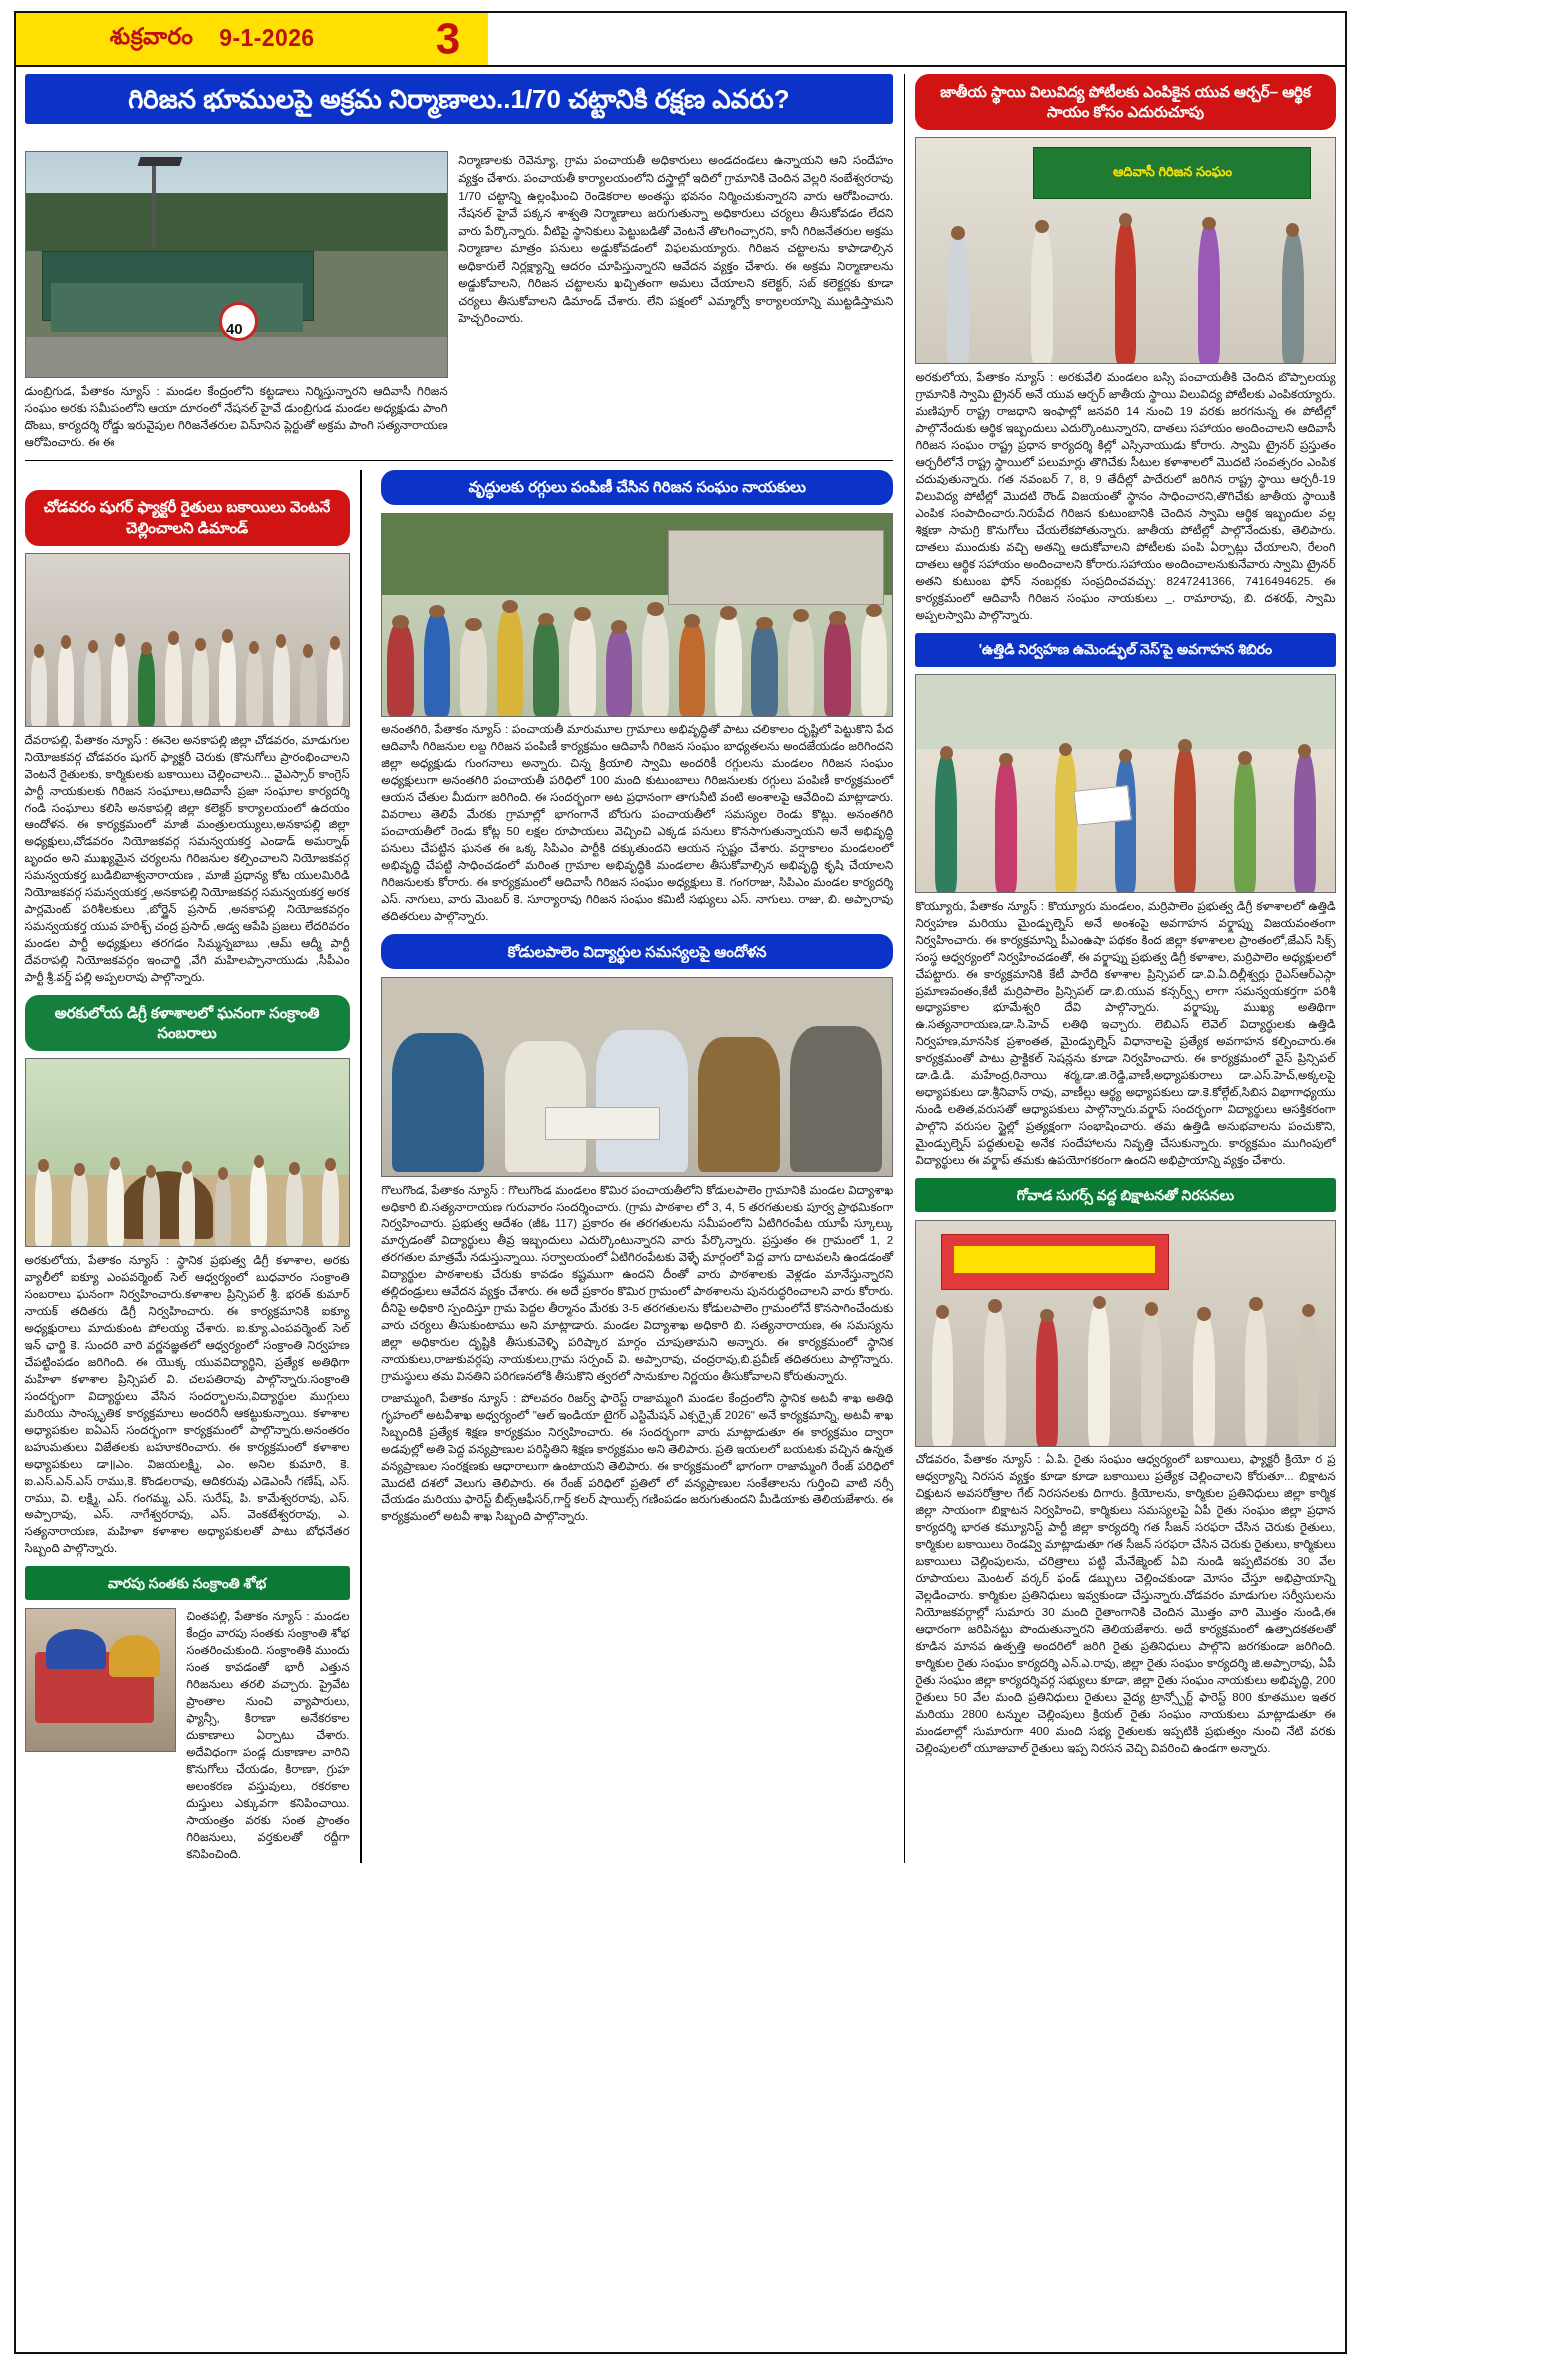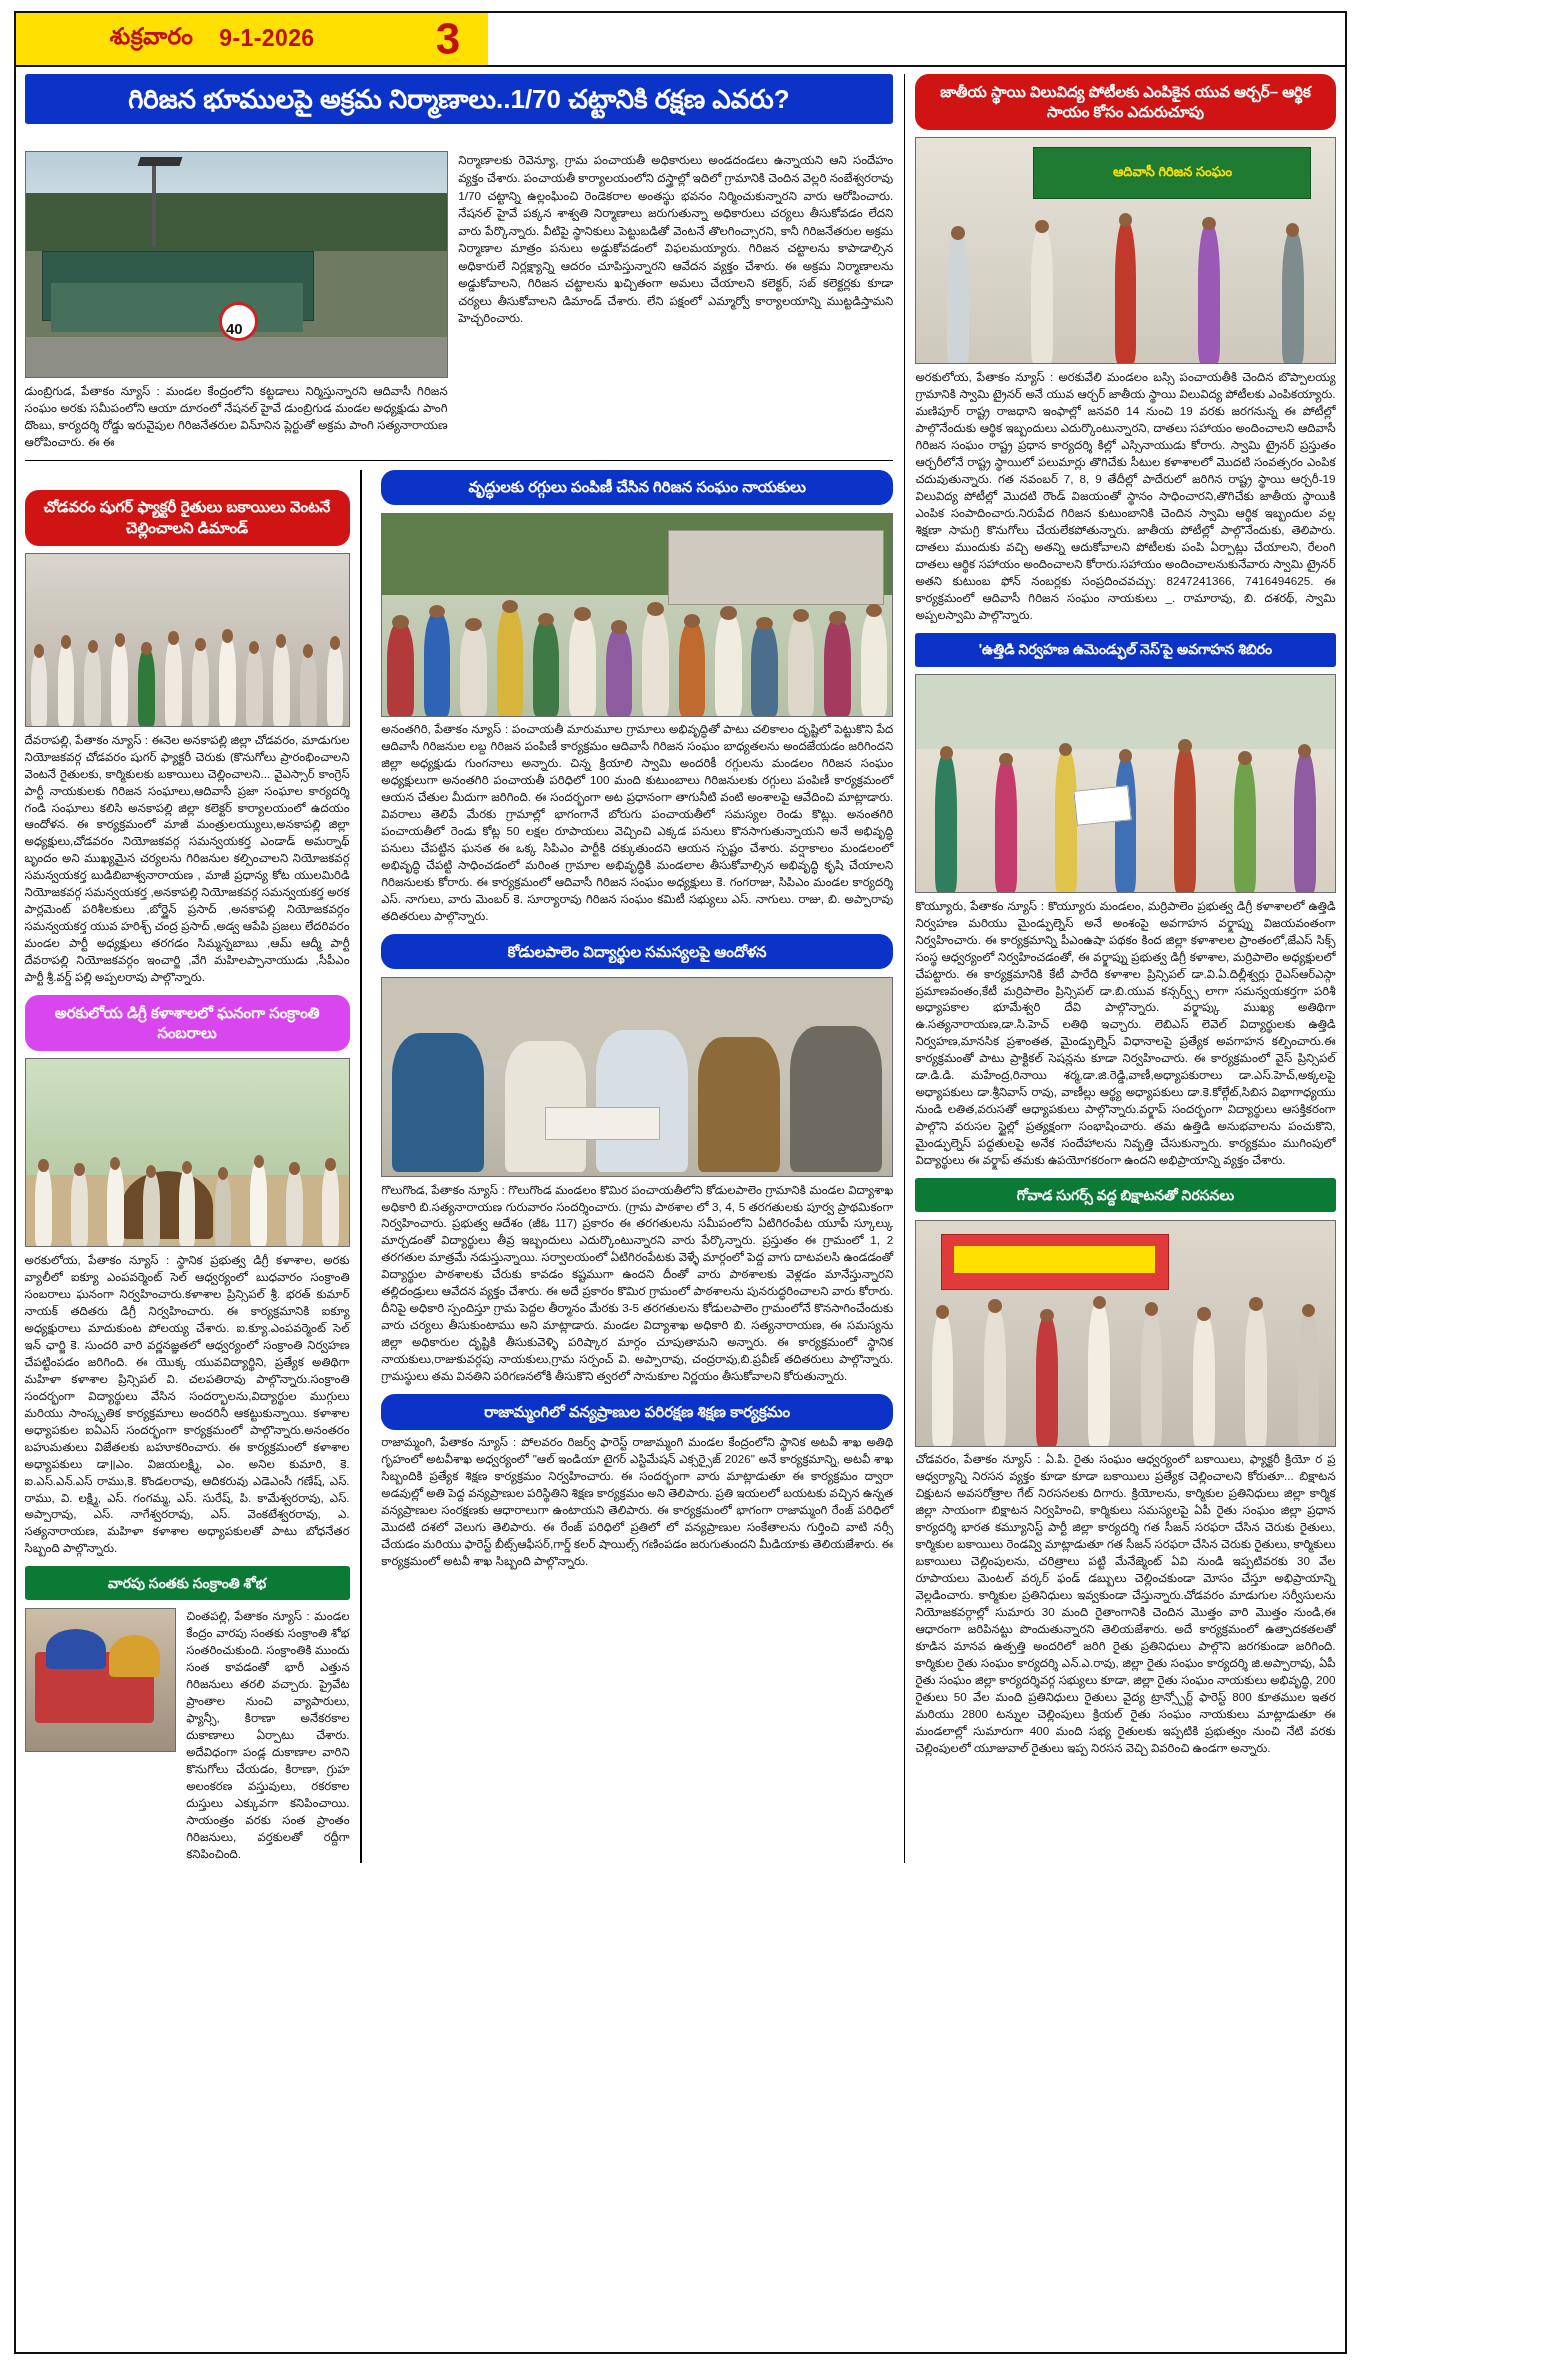--- a/index.html
+++ b/index.html
@@ -17,21 +17,21 @@
   .body-wrap{display:flex;padding:7.6px 9px 9px 9px;box-sizing:border-box;gap:0px;}
   .col-left{width:1013px;box-sizing:border-box;padding-right:10.6px;border-right:1.5px solid #000;}
   .col-right{width:495px;box-sizing:border-box;padding-left:10.6px;}
 
   
   .banner{background:#0b33c8;color:#fff;font-weight:bold;text-align:center;border-radius:3px;padding:7.6px 6px;line-height:1.35;}
   .banner.big{font-size:26px;margin-bottom:27px;}
   .banner.med{font-size:15px;border-radius:14px;}
   .banner.small{font-size:14px;}
   .banner.red{background:#d01414;}
-  .banner.magenta{background:#d946ef;}
+  .banner.magenta{background:#15803d;}
   .banner.green{background:#0a7a35;}
 
   
   .photo{width:100%;border:0.8px solid #6a6a6a;box-sizing:border-box;display:block;}
   .cap{font-size:11.7px;line-height:1.45;text-align:justify;margin-top:4.5px;color:#111;}
   .tx{font-size:11.7px;line-height:1.5;text-align:justify;color:#111;}
 
   .two{display:flex;gap:10.6px;}
   .divider{border-top:1.5px solid #000;margin:9px 0;}
 
@@ -171,21 +171,20 @@
             <div style="position:absolute;left:0;top:0;width:100%;height:42%;background:#c9c3b6;"></div>
             <div style="position:absolute;left:2%;bottom:2%;width:18%;height:70%;background:#2d5f8a;border-radius:30% 30% 6% 6%;"></div>
             <div style="position:absolute;left:24%;bottom:2%;width:16%;height:66%;background:#e9e4d9;border-radius:30% 30% 6% 6%;"></div>
             <div style="position:absolute;left:42%;bottom:2%;width:18%;height:72%;background:#d8dfe4;border-radius:30% 30% 6% 6%;"></div>
             <div style="position:absolute;left:62%;bottom:2%;width:16%;height:68%;background:#8d6a3a;border-radius:30% 30% 6% 6%;"></div>
             <div style="position:absolute;left:80%;bottom:2%;width:18%;height:74%;background:#6d6a62;border-radius:30% 30% 6% 6%;"></div>
             <div style="position:absolute;left:32%;bottom:18%;width:22%;height:16%;background:#f2efe8;border:0.8px solid #b3ada0;"></div>
           </div>
           <div class="cap">గొలుగొండ, పేతాకం న్యూస్ : గొలుగొండ మండలం కొమిర పంచాయతీలోని కోడులపాలెం గ్రామానికి మండల విద్యాశాఖ అధికారి బి.సత్యనారాయణ గురువారం సందర్శించారు. (గ్రామ పాఠశాల లో 3, 4, 5 తరగతులకు పూర్వ ప్రాథమికంగా నిర్వహించారు. ప్రభుత్వ ఆదేశం (జీఓ 117) ప్రకారం ఈ తరగతులను సమీపంలోని ఏటిగిరంపేట యూపీ స్కూల్కు మార్చడంతో విద్యార్థులు తీవ్ర ఇబ్బందులు ఎదుర్కొంటున్నారని వారు పేర్కొన్నారు. ప్రస్తుతం ఈ గ్రామంలో 1, 2 తరగతుల మాత్రమే నడుస్తున్నాయి. సర్వాలయంలో ఏటిగిరంపేటకు వెళ్ళే మార్గంలో పెద్ద వాగు దాటవలసి ఉండడంతో విద్యార్థుల పాఠశాలకు చేరుకు కావడం కష్టముగా ఉందని దీంతో వారు పాఠశాలకు వెళ్లడం మానేస్తున్నారని తల్లిదండ్రులు ఆవేదన వ్యక్తం చేశారు. ఈ అదే ప్రకారం కొమిర గ్రామంలో పాఠశాలను పునరుద్ధరించాలని వారు కోరారు. దీనిపై అధికారి స్పందిస్తూ గ్రామ పెద్దల తీర్మానం మేరకు 3-5 తరగతులను కోడులపాలెం గ్రామంలోనే కొనసాగించేందుకు వారు చర్యలు తీసుకుంటాము అని మాట్లాడారు. మండల విద్యాశాఖ అధికారి బి. సత్యనారాయణ, ఈ సమస్యను జిల్లా అధికారుల దృష్టికి తీసుకువెళ్ళి పరిష్కార మార్గం చూపుతామని అన్నారు. ఈ కార్యక్రమంలో స్థానిక నాయకులు,రాజుకువర్గపు నాయకులు,గ్రామ సర్పంచ్ వి. అప్పారావు, చంద్రరావు,బి.ప్రవీణ్ తదితరులు పాల్గొన్నారు. గ్రామస్థులు తమ వినతిని పరిగణనలోకి తీసుకొని త్వరలో సానుకూల నిర్ణయం తీసుకోవాలని కోరుతున్నారు.</div>
 
-          <div class="banner med" style="margin-top:9px;">రాజామ్మంగిలో వన్యప్రాణుల పరిరక్షణ శిక్షణ కార్యక్రమం</div>
           <div class="cap">రాజామ్మంగి, పేతాకం న్యూస్ : పోలవరం రిజర్వ్ ఫారెస్ట్ రాజామ్మంగి మండల కేంద్రంలోని స్థానిక అటవీ శాఖ అతిథి గృహంలో అటవీశాఖ అధ్వర్యంలో "ఆల్ ఇండియా టైగర్ ఎస్టిమేషన్ ఎక్సర్సైజ్ 2026" అనే కార్యక్రమాన్ని, అటవీ శాఖ సిబ్బందికి ప్రత్యేక శిక్షణ కార్యక్రమం నిర్వహించారు. ఈ సందర్భంగా వారు మాట్లాడుతూ ఈ కార్యక్రమం ద్వారా అడవుల్లో అతి పెద్ద వన్యప్రాణుల పరిస్థితిని శిక్షణ కార్యక్రమం అని తెలిపారు. ప్రతి ఇయలలో బయటకు వచ్చిన ఉన్నత వన్యప్రాణుల సంరక్షణకు ఆధారాలుగా ఉంటాయని తెలిపారు. ఈ కార్యక్రమంలో భాగంగా రాజామ్మంగి రేంజ్ పరిధిలో మొదటి దశలో వెలుగు తెలిపారు. ఈ రేంజ్ పరిధిలో ప్రతిలో లో వన్యప్రాణుల సంకేతాలను గుర్తించి వాటి నర్సీ చేయడం మరియు ఫారెస్ట్ బీట్స్ఆఫీసర్,గార్డ్ కలర్ షాయిల్స్ గణింపడం జరుగుతుందని మీడియాకు తెలియజేశారు. ఈ కార్యక్రమంలో అటవీ శాఖ సిబ్బంది పాల్గొన్నారు.</div>
         </div>
       </div>
     </div>
 
     <div class="col-right">
 
       <div class="banner med red">జాతీయ స్థాయి విలువిద్య పోటీలకు ఎంపికైన యువ ఆర్చర్– ఆర్థిక సాయం కోసం ఎదురుచూపు</div>
 
       <div class="ph photo" style="height:227px;margin-top:7.6px;">

